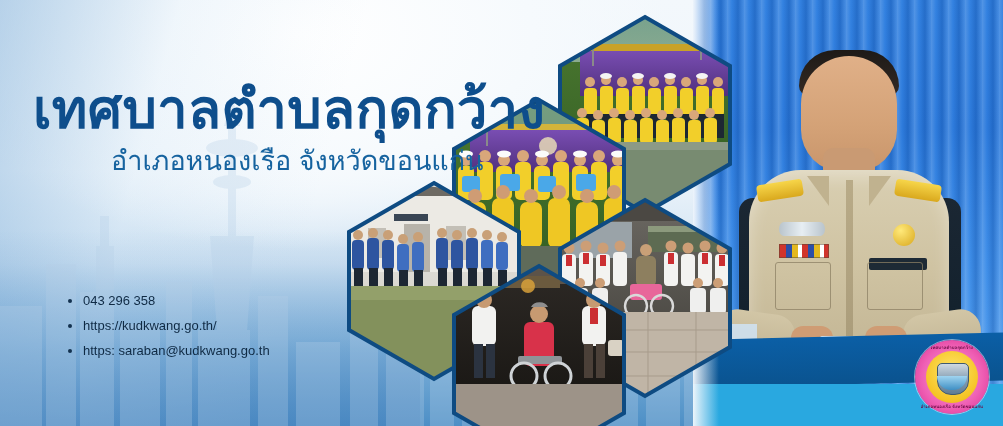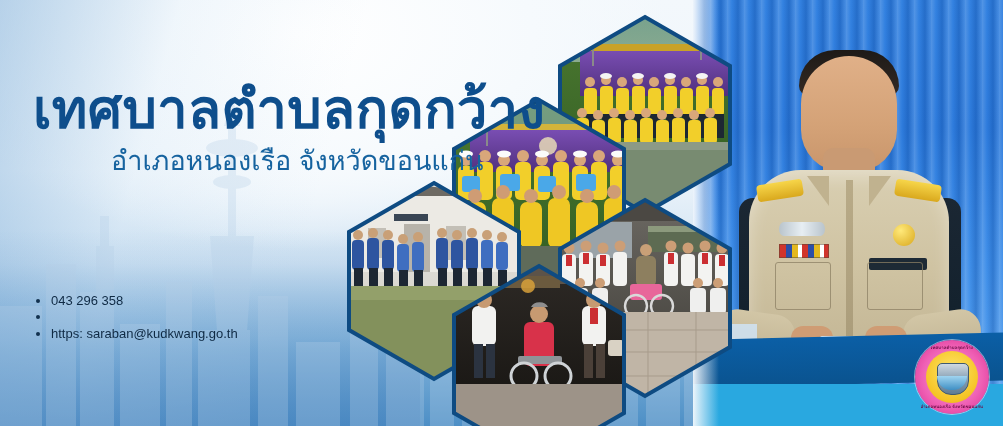--- a/index.html
+++ b/index.html
@@ -38,21 +38,21 @@
     font-size:54px;line-height:1.16;font-weight:700;
     color:#0e4e8c;letter-spacing:.4px;white-space:nowrap;
   }
   .title-sub{
     margin-top:4px;margin-left:78px;
     font-size:27px;line-height:1.25;font-weight:400;
     color:#16639f;white-space:nowrap;
   }
 
   
-  .contact{position:absolute;left:36px;top:290px;}
+  .contact{position:absolute;left:68px;top:290px;}
   .contact-item{
     display:flex;align-items:center;
     font-size:13px;line-height:21px;color:#0f2a44;margin-bottom:4px;
   }
   .contact-bullet{
     width:4px;height:4px;border-radius:50%;background:#12314e;
     margin-right:11px;flex:0 0 auto;
   }
 
   
@@ -650,20 +650,21 @@
     <div class="title-sub">อำเภอหนองเรือ จังหวัดขอนแก่น</div>
   </div>
 
   <div class="contact">
     <div class="contact-item">
       <span class="contact-bullet"></span>
       <span>043 296 358</span>
     </div>
     <div class="contact-item">
       <span class="contact-bullet"></span>
+      <span>https://kudkwang.go.th/</span>
     </div>
     <div class="contact-item">
       <span class="contact-bullet"></span>
       <span>https: saraban@kudkwang.go.th</span>
     </div>
   </div>
 
   <div class="seal">
     <div class="seal-inner">
       <div class="seal-shield"></div>

